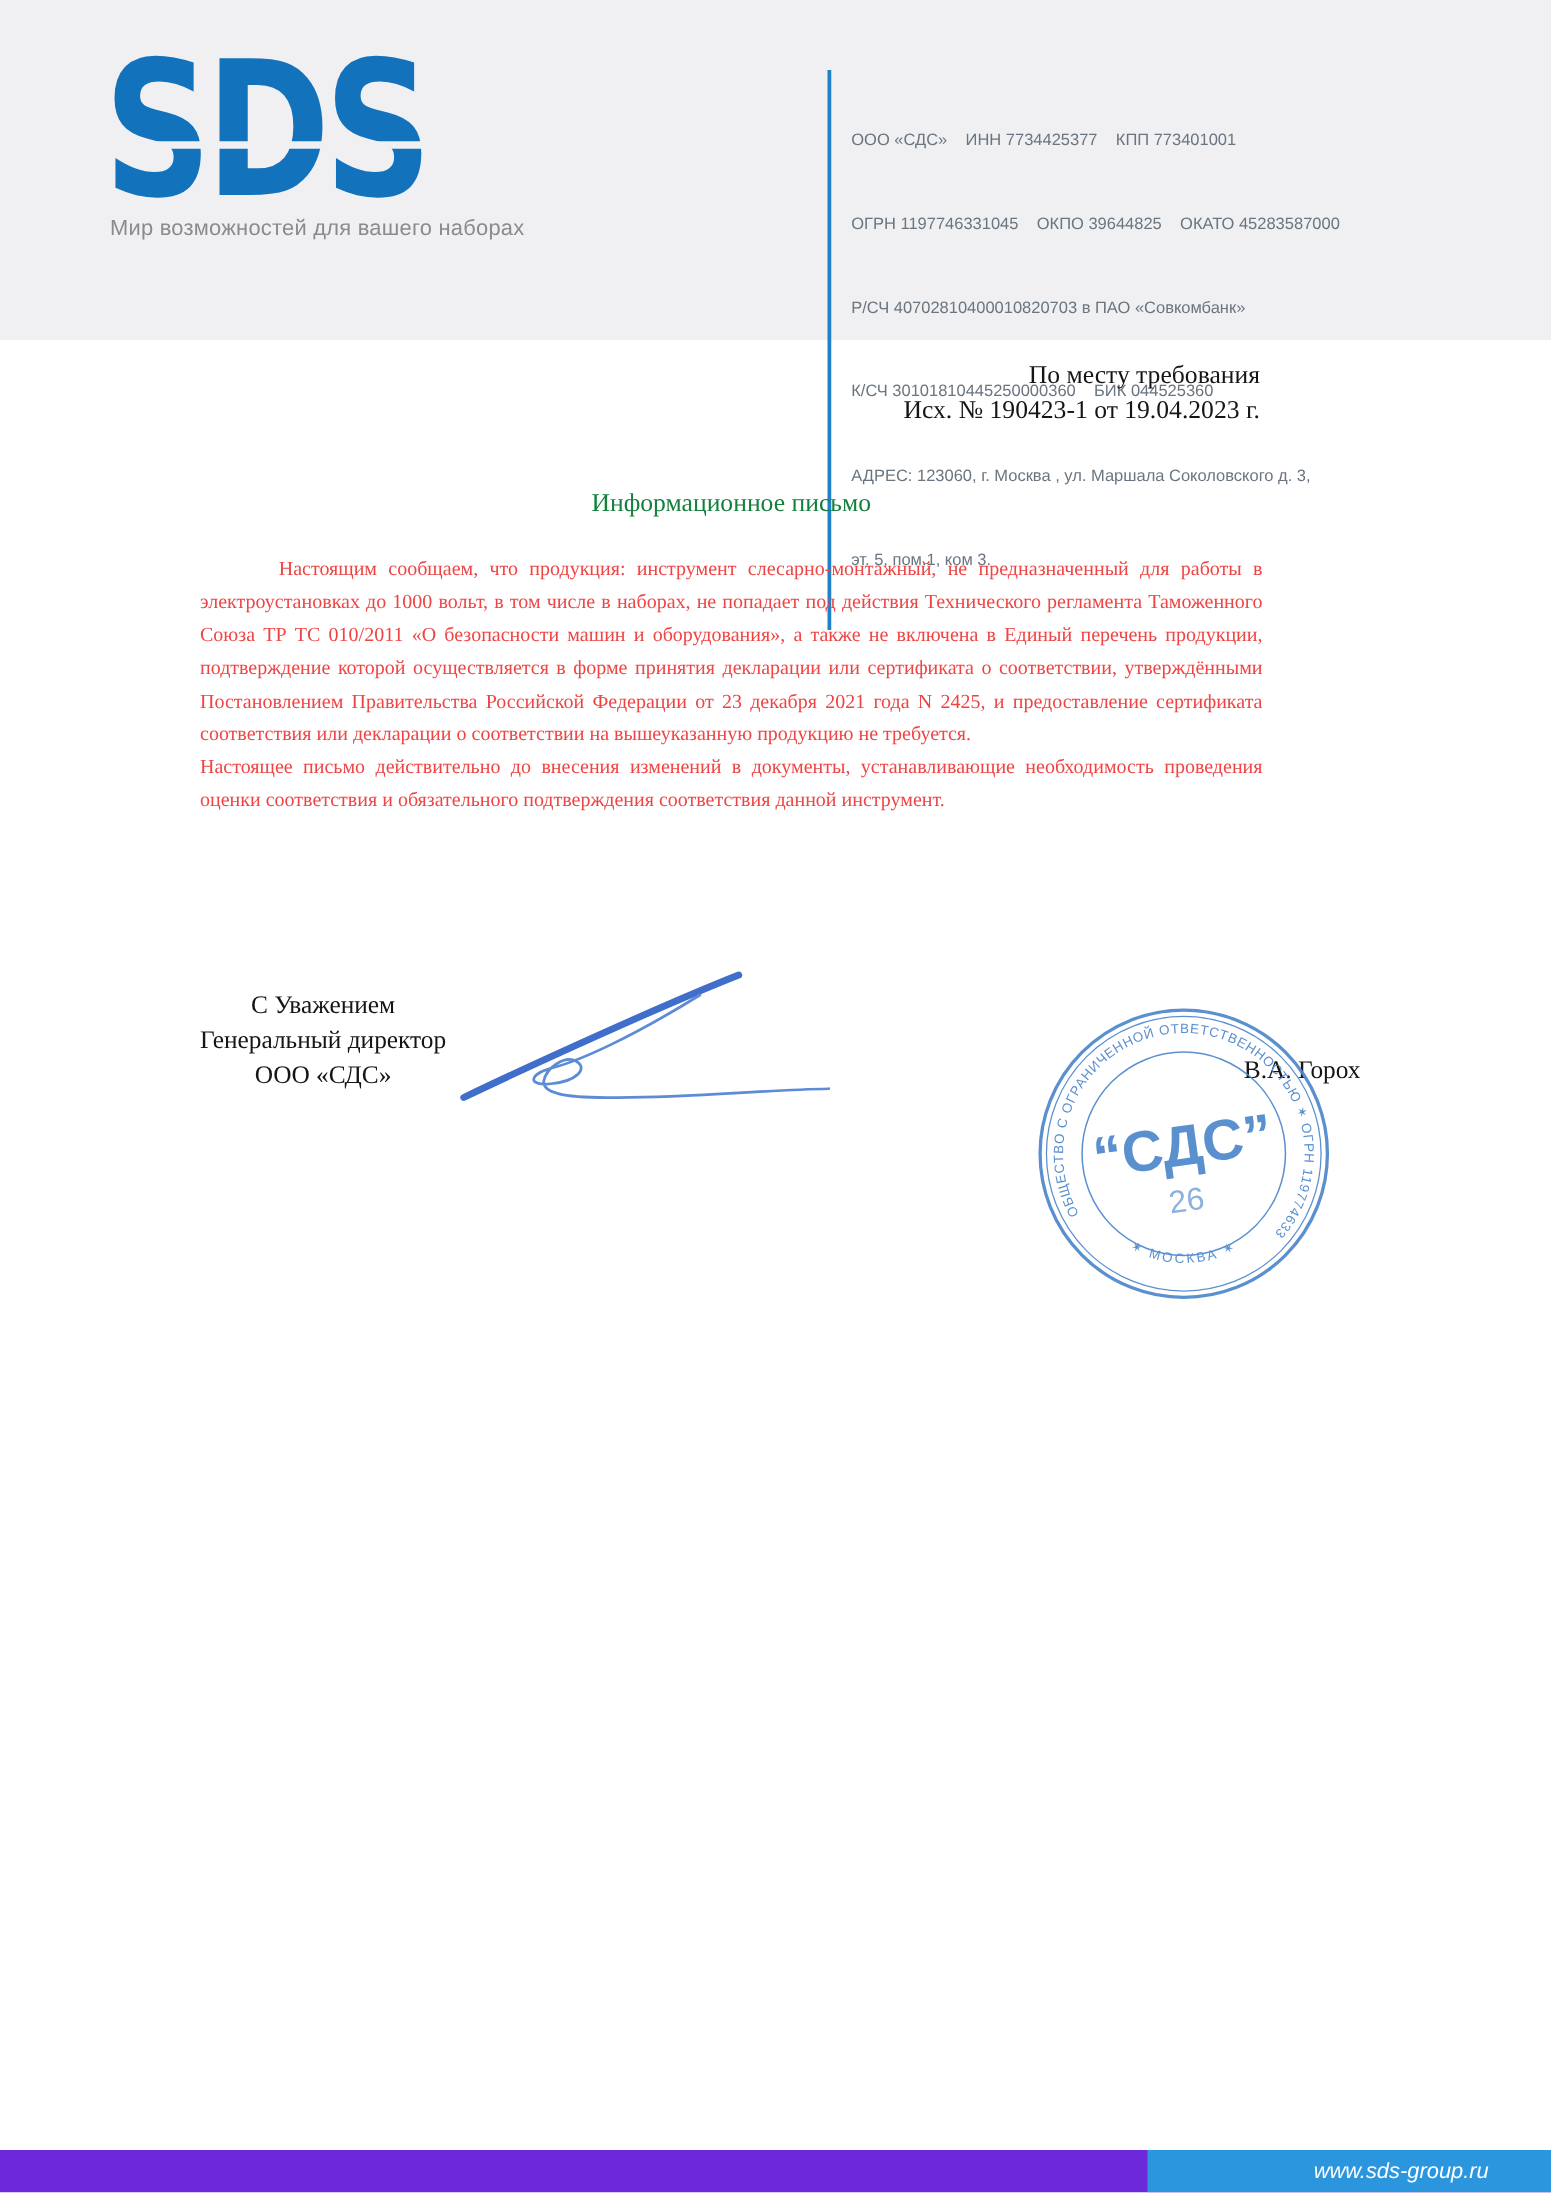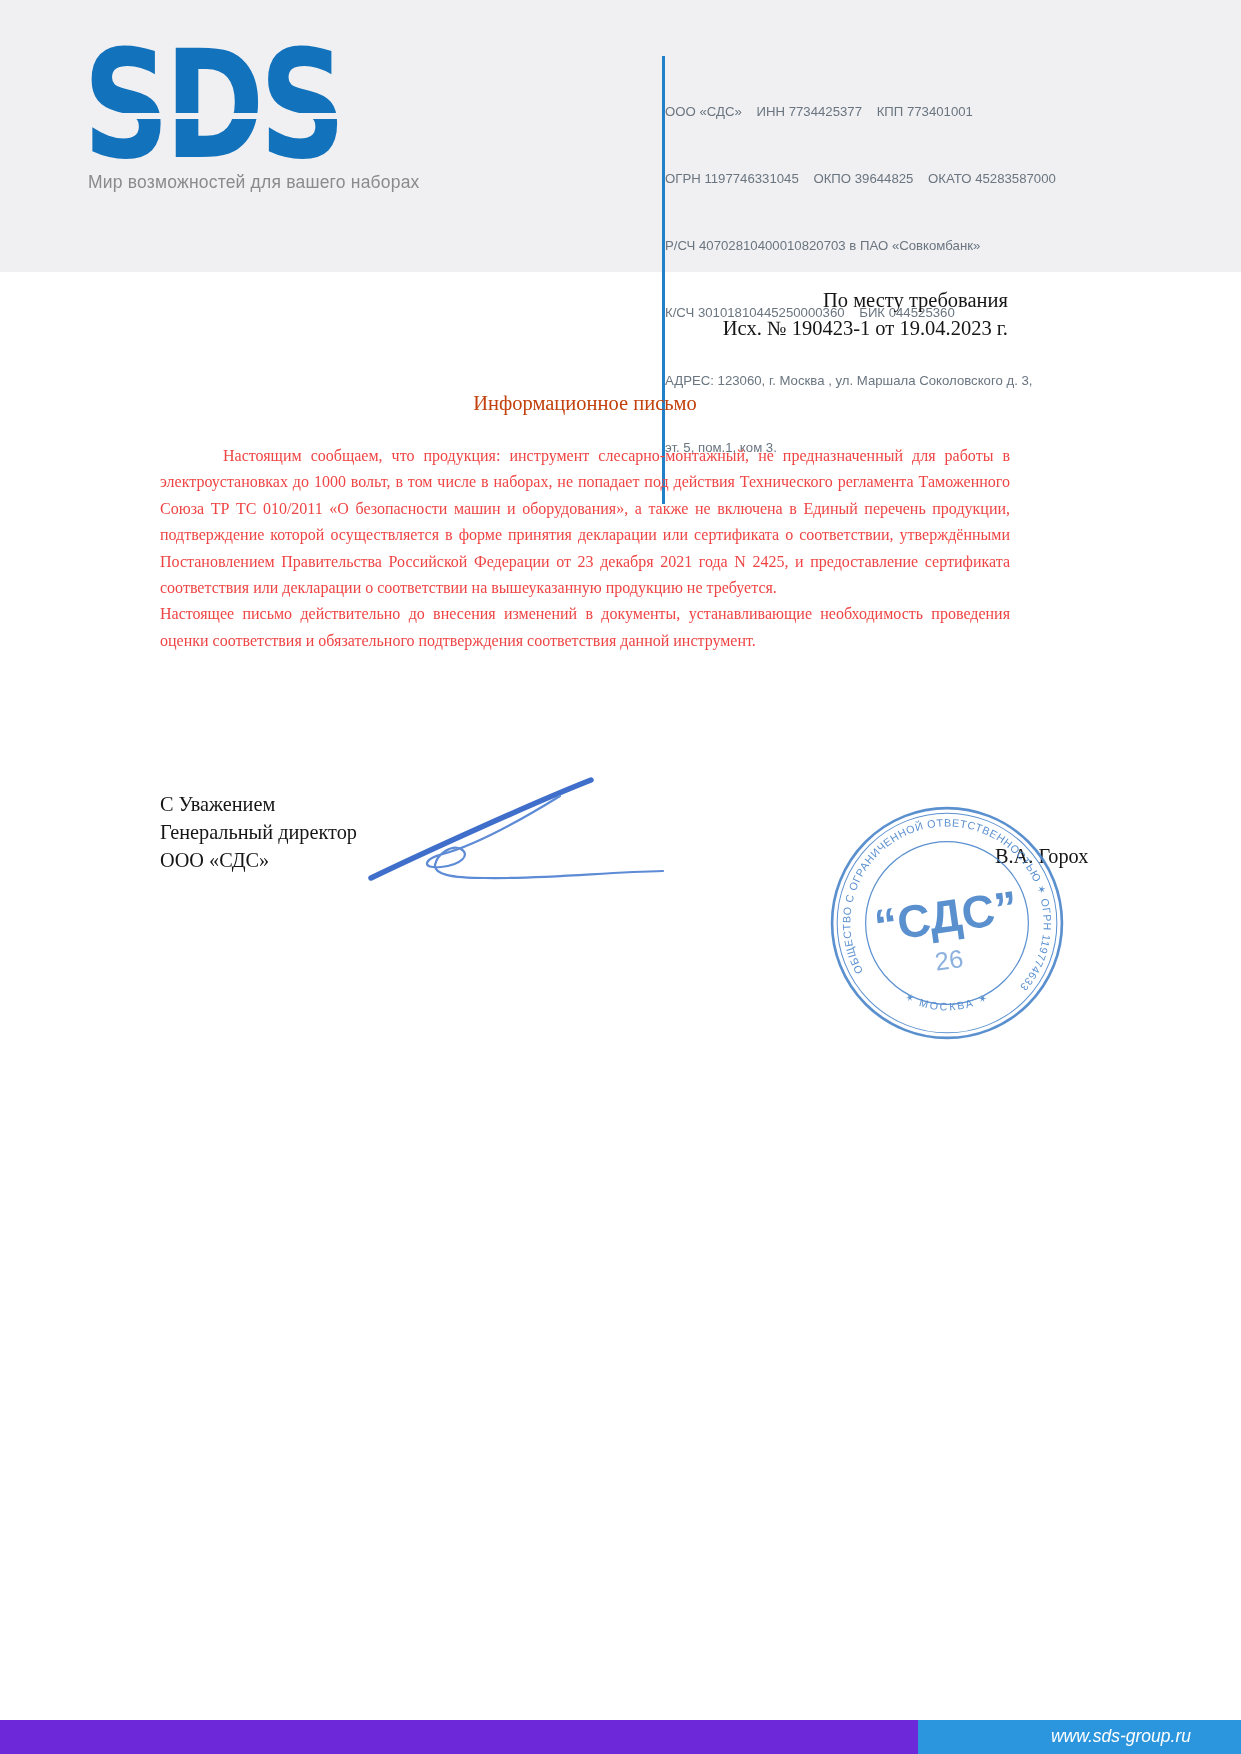--- a/index.html
+++ b/index.html
@@ -14,44 +14,44 @@
     font-family:"DejaVu Sans",sans-serif;font-weight:bold;font-size:150px;line-height:150px;
     letter-spacing:-6px;color:#1272bc;transform:scaleX(0.80);transform-origin:left top;
   }
   .logo-stripe{position:absolute;left:80px;top:113px;width:266px;height:6px;background:#f0f0f2;}
   .tagline{
     position:absolute;left:88px;top:172px;
     font-family:"Liberation Sans",sans-serif;font-size:17.5px;color:#8b8b8d;letter-spacing:.2px;
   }
   .company-details{
     position:absolute;left:662px;top:56px;
-    border-left:3px solid #2080c8;
+    border-left:3px solid #2080c8;padding-left:16px;
     font-family:"Liberation Sans",sans-serif;font-size:13.2px;line-height:22.4px;
     color:#6a7580;white-space:pre;
   }
   
   .ref-block{
     position:absolute;right:233px;top:286px;text-align:right;
     font-size:20.5px;line-height:28px;color:#151515;
   }
   
   .letter-title{
     position:absolute;left:160px;top:392px;width:850px;text-align:center;
-    font-size:20.5px;color:#c2410c;
+    font-size:20.5px;color:#15803d;
   }
   .letter-body{
     position:absolute;left:160px;top:443px;width:850px;
     font-size:16px;line-height:26.4px;text-align:justify;color:#ef4444;
   }
   .letter-body p{margin:0;}
   .letter-body p.indent{text-indent:63px;}
   
   .closing-block{
     position:absolute;left:160px;top:791px;
-    font-size:20.3px;line-height:27.8px;color:#151515;
+    font-size:20.3px;line-height:27.8px;color:#151515;text-align:center;
   }
   .signatory-name{position:absolute;left:995px;top:845px;font-size:20.3px;color:#151515;}
   .signature-svg{position:absolute;left:355px;top:768px;width:340px;height:125px;}
   
   .stamp{position:absolute;left:828px;top:804px;width:238px;height:238px;opacity:.92;}
   .stamp text{font-family:"Liberation Sans",sans-serif;fill:#4e87cc;}
   
   .footer-bar{position:absolute;left:0;top:1720px;width:1241px;height:43px;background:#6d28d9;font-style:italic;}
   .footer-light{position:absolute;left:918px;top:0;width:323px;height:34px;background:#2b96dd;}
   .footer-url{

